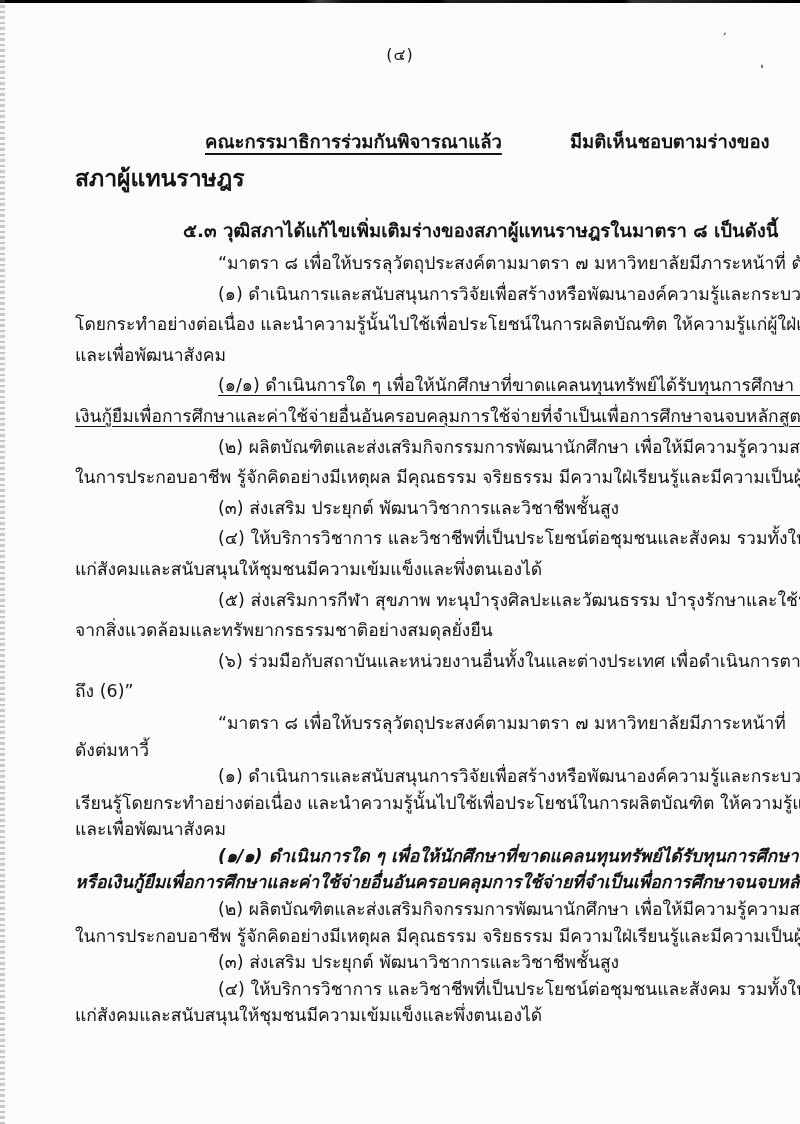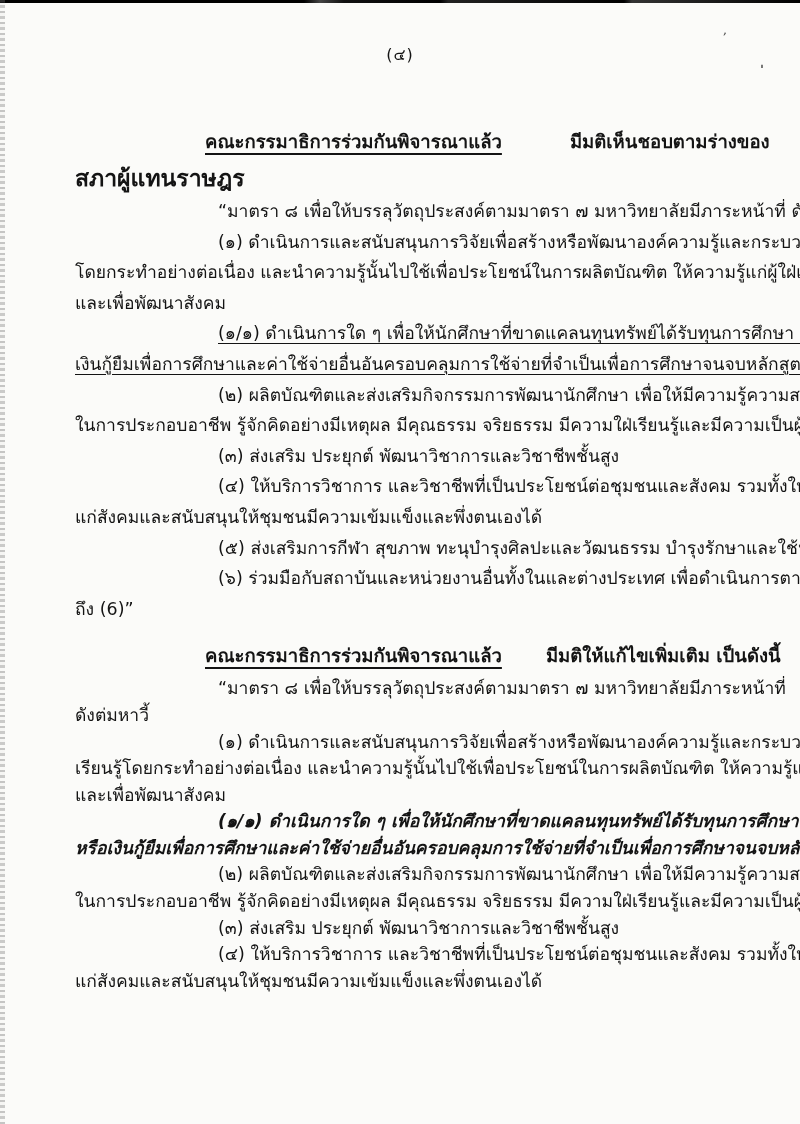--- a/index.html
+++ b/index.html
@@ -66,41 +66,40 @@
 
   <div class="pagenum">(๔)</div>
 
   <div class="doc">
 
     <div class="heading heading-a">
       <span class="h-ul">คณะกรรมาธิการร่วมกันพิจารณาแล้ว</span><span class="h-rest">มีมติเห็นชอบตามร่างของ</span>
     </div>
     <div class="subject-line">สภาผู้แทนราษฎร</div>
 
+    <div class="title-b">๕.๓ วุฒิสภาได้แก้ไขเพิ่มเติมร่างของสภาผู้แทนราษฎรในมาตรา ๘ เป็นดังนี้</div>
 
     <div class="sec-a">
       <div class="line ind">“มาตรา ๘  เพื่อให้บรรลุวัตถุประสงค์ตามมาตรา ๗ มหาวิทยาลัยมีภาระหน้าที่ ดังต่อไปนี้</div>
       <div class="line ind">(๑) ดำเนินการและสนับสนุนการวิจัยเพื่อสร้างหรือพัฒนาองค์ความรู้และกระบวนการเรียนรู้</div>
       <div class="line">โดยกระทำอย่างต่อเนื่อง และนำความรู้นั้นไปใช้เพื่อประโยชน์ในการผลิตบัณฑิต ให้ความรู้แก่ผู้ใฝ่เรียนรู้</div>
       <div class="line">และเพื่อพัฒนาสังคม</div>
       <div class="line ind ul">(๑/๑) ดำเนินการใด ๆ เพื่อให้นักศึกษาที่ขาดแคลนทุนทรัพย์ได้รับทุนการศึกษา หรือ</div>
       <div class="line ul">เงินกู้ยืมเพื่อการศึกษาและค่าใช้จ่ายอื่นอันครอบคลุมการใช้จ่ายที่จำเป็นเพื่อการศึกษาจนจบหลักสูตร</div>
       <div class="line ind">(๒) ผลิตบัณฑิตและส่งเสริมกิจกรรมการพัฒนานักศึกษา เพื่อให้มีความรู้ความสามารถ</div>
       <div class="line">ในการประกอบอาชีพ รู้จักคิดอย่างมีเหตุผล มีคุณธรรม จริยธรรม มีความใฝ่เรียนรู้และมีความเป็นผู้นำ</div>
       <div class="line ind">(๓) ส่งเสริม ประยุกต์ พัฒนาวิชาการและวิชาชีพชั้นสูง</div>
       <div class="line ind">(๔) ให้บริการวิชาการ และวิชาชีพที่เป็นประโยชน์ต่อชุมชนและสังคม รวมทั้งให้ความรู้</div>
       <div class="line">แก่สังคมและสนับสนุนให้ชุมชนมีความเข้มแข็งและพึ่งตนเองได้</div>
       <div class="line ind">(๕) ส่งเสริมการกีฬา สุขภาพ ทะนุบำรุงศิลปะและวัฒนธรรม บำรุงรักษาและใช้ประโยชน์</div>
+      <div class="line">จากสิ่งแวดล้อมและทรัพยากรธรรมชาติอย่างสมดุลยั่งยืน</div>
       <div class="line ind">(๖) ร่วมมือกับสถาบันและหน่วยงานอื่นทั้งในและต่างประเทศ เพื่อดำเนินการตาม (๑)</div>
       <div class="line">ถึง (6)”</div>
     </div>
 
-    <div class="heading heading-c">
-      <span class="h-ul">คณะกรรมาธิการร่วมกันพิจารณาแล้ว</span><span class="h-rest">มีมติให้แก้ไขเพิ่มเติม  เป็นดังนี้</span>
-    </div>
 
     <div class="sec-c">
       <div class="line ind">“มาตรา ๘  เพื่อให้บรรลุวัตถุประสงค์ตามมาตรา ๗ มหาวิทยาลัยมีภาระหน้าที่</div>
       <div class="line">ดังต่มหาวี้</div>
       <div class="line ind">(๑) ดำเนินการและสนับสนุนการวิจัยเพื่อสร้างหรือพัฒนาองค์ความรู้และกระบวนการ</div>
       <div class="line">เรียนรู้โดยกระทำอย่างต่อเนื่อง และนำความรู้นั้นไปใช้เพื่อประโยชน์ในการผลิตบัณฑิต ให้ความรู้แก่ผู้ใฝ่เรียนรู้</div>
       <div class="line">และเพื่อพัฒนาสังคม</div>
       <div class="line ind itb">(๑/๑) ดำเนินการใด ๆ เพื่อให้นักศึกษาที่ขาดแคลนทุนทรัพย์ได้รับทุนการศึกษา</div>
       <div class="line itb">หรือเงินกู้ยืมเพื่อการศึกษาและค่าใช้จ่ายอื่นอันครอบคลุมการใช้จ่ายที่จำเป็นเพื่อการศึกษาจนจบหลักสูตร</div>
       <div class="line ind">(๒) ผลิตบัณฑิตและส่งเสริมกิจกรรมการพัฒนานักศึกษา เพื่อให้มีความรู้ความสามารถ</div>

